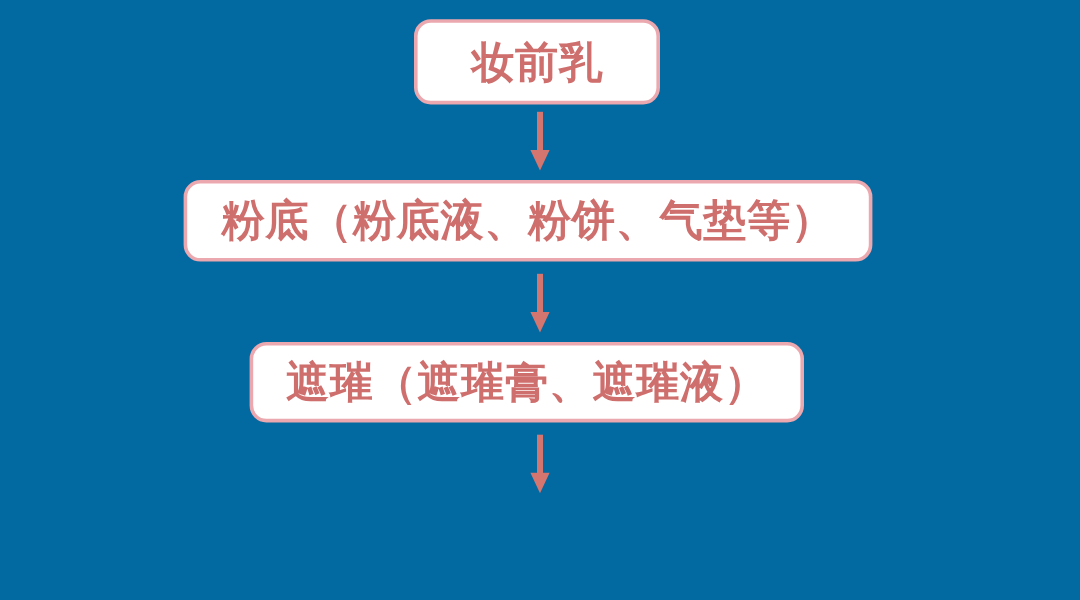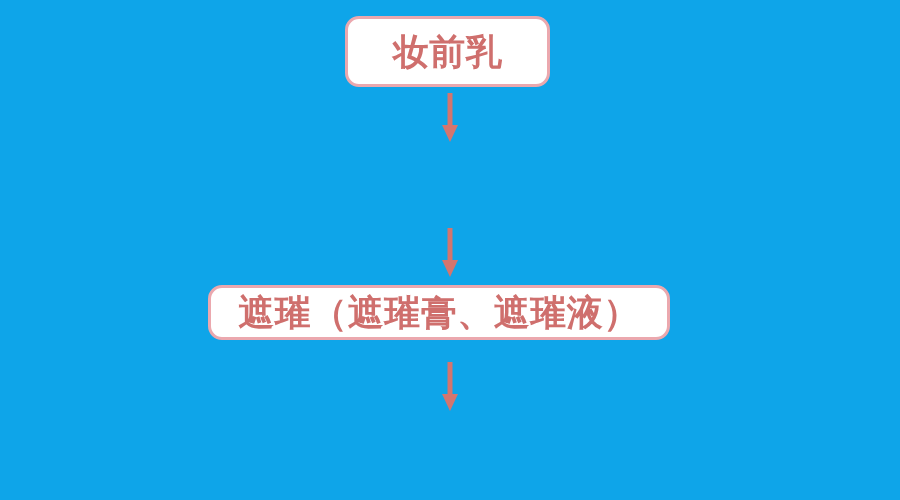--- a/index.html
+++ b/index.html
@@ -11,21 +11,21 @@
     height: 500px;
     background: #ffffff;
     font-family: "Liberation Sans", "DejaVu Sans", sans-serif;
     overflow: hidden;
   }
 
   #flowchart {
     position: relative;
     width: 900px;
     height: 500px;
-    background: #0ea5e9;
+    background: #0369a1;
   }
 
   .node {
     position: absolute;
     box-sizing: border-box;
     background: #ffffff;
     border: 3px solid #eba8ae;
     border-radius: 14px;
     display: flex;
     align-items: center;
@@ -54,21 +54,21 @@
     top: 150px;
     width: 574px;
     height: 68px;
   }
   .node-foundation .node-label { font-size: 36px; }
 
   .node-concealer {
     left: 208px;
     top: 285px;
     width: 462px;
-    height: 55px;
+    height: 67px;
   }
   .node-concealer .node-label { font-size: 36px; }
 
   .node-setting {
     left: 375px;
     top: 420px;
     width: 147px;
     height: 65px;
   }
   .node-setting .node-label { font-size: 36px; }
@@ -95,20 +95,23 @@
     <span class="node-label">妆前乳</span>
   </div>
 
   <div class="arrow arrow-1">
     <svg width="18" height="50" viewBox="0 0 18 50" xmlns="http://www.w3.org/2000/svg">
       <rect x="6.5" y="0" width="5" height="34" fill="#d4756f"></rect>
       <polygon points="1,32 17,32 9,49" fill="#d4756f"></polygon>
     </svg>
   </div>
 
+  <div class="node node-foundation">
+    <span class="node-label">粉底（粉底液、粉饼、气垫等）</span>
+  </div>
 
   <div class="arrow arrow-2">
     <svg width="18" height="50" viewBox="0 0 18 50" xmlns="http://www.w3.org/2000/svg">
       <rect x="6.5" y="0" width="5" height="34" fill="#d4756f"></rect>
       <polygon points="1,32 17,32 9,49" fill="#d4756f"></polygon>
     </svg>
   </div>
 
   <div class="node node-concealer">
     <span class="node-label">遮璀（遮璀膏、遮璀液）</span>

